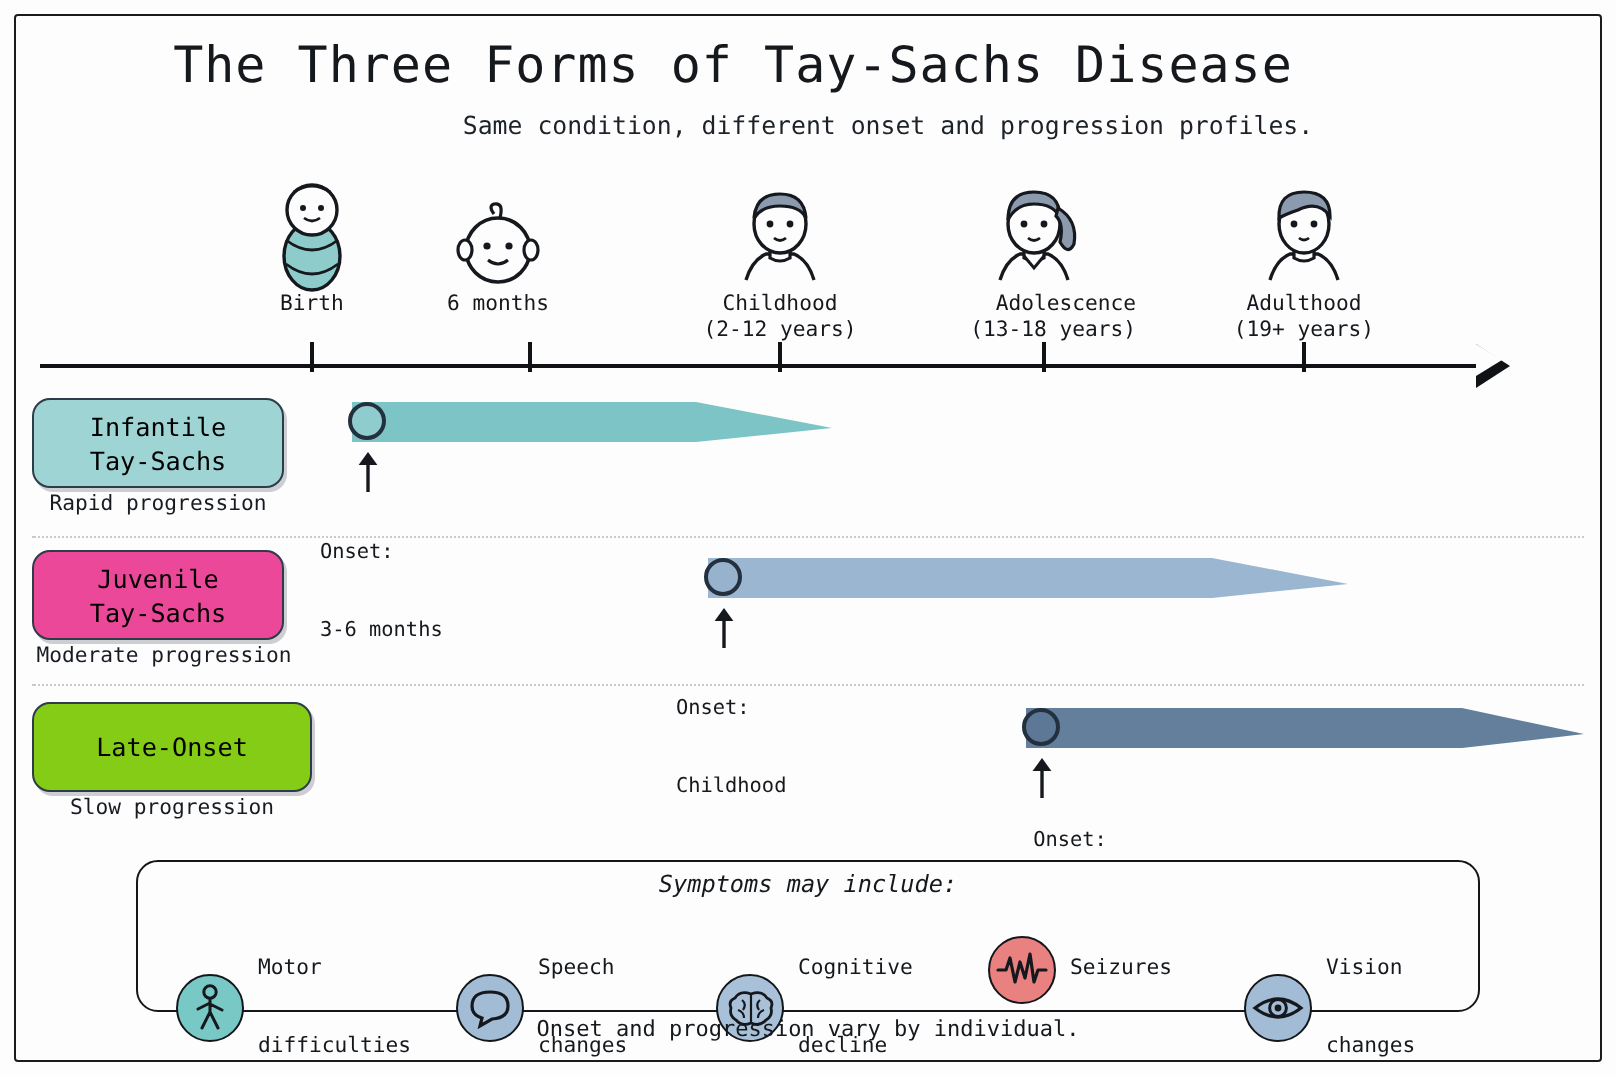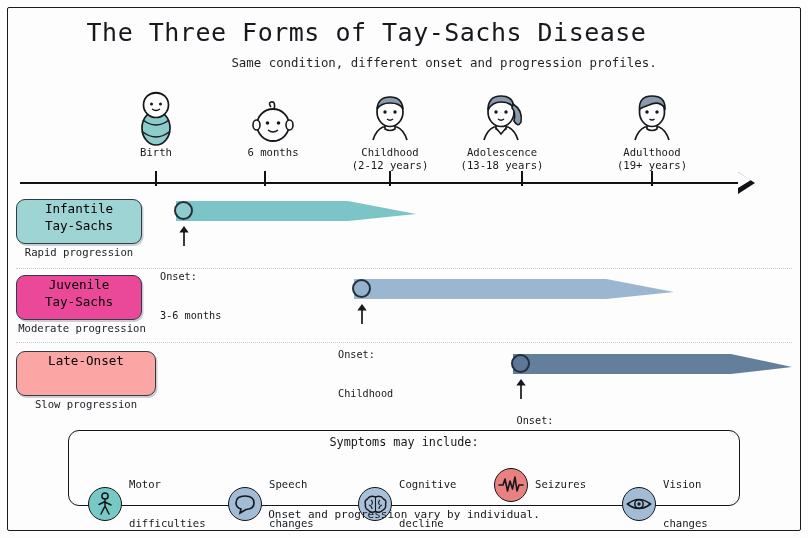--- a/index.html
+++ b/index.html
@@ -38,21 +38,21 @@
     content:"";position:absolute;left:-17px;top:-11px;width:0;height:0;
     border-left:13px solid #fdfdfd;
     border-top:8px solid transparent;border-bottom:8px solid transparent;
   }
   .tick{position:absolute;width:2.4px;height:15px;background:#101215;top:171px;}
 
   
   .badge{
     position:absolute;border:1.7px solid #2e3b49;border-radius:9px;
     box-sizing:border-box;display:flex;flex-direction:column;
-    align-items:center;justify-content:flex-start;
+    align-items:center;justify-content:center;
     font-size:12.6px;line-height:17px;white-space:pre;
     box-shadow:1.5px 2px 0 rgba(30,40,55,.22);
   }
   .badge span{display:block;}
   .sub-note{
     position:absolute;text-align:center;font-size:10.6px;color:#181c22;white-space:pre;
   }
   .bar{position:absolute;}
   .dot{
     position:absolute;border-radius:50%;border:2.1px solid #24303e;
@@ -68,21 +68,21 @@
   }
 
   
   .sym-box{
     position:absolute;left:68px;top:430px;width:672px;height:76px;
     border:1.7px solid #13161a;border-radius:11px;box-sizing:border-box;
     background:#fdfdfd;
   }
   .sym-title{
     position:absolute;left:68px;top:435px;width:672px;text-align:center;
-    font-size:11.8px;color:#15181c;
+    font-size:11.8px;color:#15181c;font-style:italic;
   }
   .sym-item{position:absolute;top:452px;display:flex;align-items:center;}
   .sym-circle{
     width:34px;height:34px;border-radius:50%;border:1.7px solid #13161a;
     box-sizing:border-box;display:flex;align-items:center;justify-content:center;
     flex:0 0 auto;
   }
   .sym-label{
     margin-left:7px;font-size:10.6px;line-height:13px;color:#15181c;white-space:pre;
   }
@@ -111,21 +111,21 @@
           <circle cx="23" cy="17" r="12.5" fill="#fdfdfd" stroke="#15181c" stroke-width="1.7"></circle>
           <path d="M14 8 Q23 2 32 8" stroke="#15181c" stroke-width="1.5" fill="none"></path>
           <circle cx="18.5" cy="16" r="1.5" fill="#15181c"></circle>
           <circle cx="27.5" cy="16" r="1.5" fill="#15181c"></circle>
           <path d="M19 21 Q23 24 27 21" stroke="#15181c" stroke-width="1.4" fill="none"></path>
         </svg>
       </div>
       <div class="tl-label">Birth</div>
     </div>
 
-    <div class="tl-node" style="left:223px;top:88px;width:100px;">
+    <div class="tl-node" style="left:199px;top:88px;width:100px;">
       <div class="tl-icon">
         <svg width="46" height="58" viewBox="0 0 46 58">
           <circle cx="23" cy="37" r="16" fill="#fdfdfd" stroke="#15181c" stroke-width="1.8"></circle>
           <path d="M24 21 Q26 13 21 14 Q18 15 21 19" stroke="#15181c" stroke-width="1.6" fill="none"></path>
           <ellipse cx="6.5" cy="37" rx="3.5" ry="5" fill="#fdfdfd" stroke="#15181c" stroke-width="1.6"></ellipse>
           <ellipse cx="39.5" cy="37" rx="3.5" ry="5" fill="#fdfdfd" stroke="#15181c" stroke-width="1.6"></ellipse>
           <circle cx="17.5" cy="35" r="1.8" fill="#15181c"></circle>
           <circle cx="28.5" cy="35" r="1.8" fill="#15181c"></circle>
           <path d="M18 42 Q23 46 28 42" stroke="#15181c" stroke-width="1.5" fill="none"></path>
         </svg>
@@ -142,21 +142,21 @@
           <path d="M10 21 Q11 9 23 9 Q35 9 36 21 Q33 15 23 15 Q14 15 10 21Z" fill="#8b9aad" stroke="#15181c" stroke-width="1.6"></path>
           <circle cx="18" cy="24" r="1.7" fill="#15181c"></circle>
           <circle cx="28" cy="24" r="1.7" fill="#15181c"></circle>
           <path d="M20 31 Q23 33.5 26 31" stroke="#15181c" stroke-width="1.4" fill="none"></path>
         </svg>
       </div>
       <div class="tl-label">Childhood</div>
       <div class="tl-label">(2-12 years)</div>
     </div>
 
-    <div class="tl-node" style="left:452px;top:88px;width:100px;">
+    <div class="tl-node" style="left:468px;top:88px;width:100px;text-align:right;">
       <div class="tl-icon">
         <svg width="50" height="58" viewBox="0 0 50 58">
           <path d="M7 52 Q10 42 17 39 L31 39 Q38 42 41 52" fill="#fdfdfd" stroke="#15181c" stroke-width="1.7"></path>
           <path d="M19 35 L19 41 Q24 44 29 41 L29 35" fill="#fdfdfd" stroke="#15181c" stroke-width="1.6"></path>
           <path d="M19 40 L24 46 L29 40" fill="#fdfdfd" stroke="#15181c" stroke-width="1.5"></path>
           <ellipse cx="24" cy="24" rx="13" ry="14.5" fill="#fdfdfd" stroke="#15181c" stroke-width="1.7"></ellipse>
           <path d="M11 22 Q11 8 24 8 Q37 8 37 21 Q34 14 24 14 Q15 14 11 22Z" fill="#8b9aad" stroke="#15181c" stroke-width="1.6"></path>
           <path d="M36 16 Q46 22 44 34 Q41 40 37 33 Q39 24 35 20Z" fill="#8b9aad" stroke="#15181c" stroke-width="1.6"></path>
           <circle cx="19" cy="24" r="1.7" fill="#15181c"></circle>
           <circle cx="29" cy="24" r="1.7" fill="#15181c"></circle>
@@ -240,21 +240,21 @@
     </div>
     <div class="onset-text" style="left:298px;top:322px;width:140px;text-align:left;padding-left:40px;">
       <div>Onset:</div>
       <div>Childhood</div>
     </div>
   </div>
 
   <div class="divider" style="left:16px;top:342px;width:776px;"></div>
 
   <div>
-    <div class="badge" style="left:16px;top:351px;width:140px;height:45px;background:#fca5a5;">
+    <div class="badge" style="left:16px;top:351px;width:140px;height:45px;background:#84cc16;">
       <span>Late-Onset</span>
     </div>
     <div class="sub-note" style="left:10px;top:398px;width:152px;">Slow progression</div>
 
     <div class="bar" style="left:513px;top:351px;width:279px;height:26px;">
       <svg width="279" height="26" viewBox="0 0 279 26" preserveAspectRatio="none">
         <path d="M0 3 L218 3 L279 16 L218 23 L0 23 Z" fill="#647f9c"></path>
       </svg>
     </div>
     <div class="dot" style="left:511px;top:354px;width:19px;height:19px;background:#5d7896;"></div>

